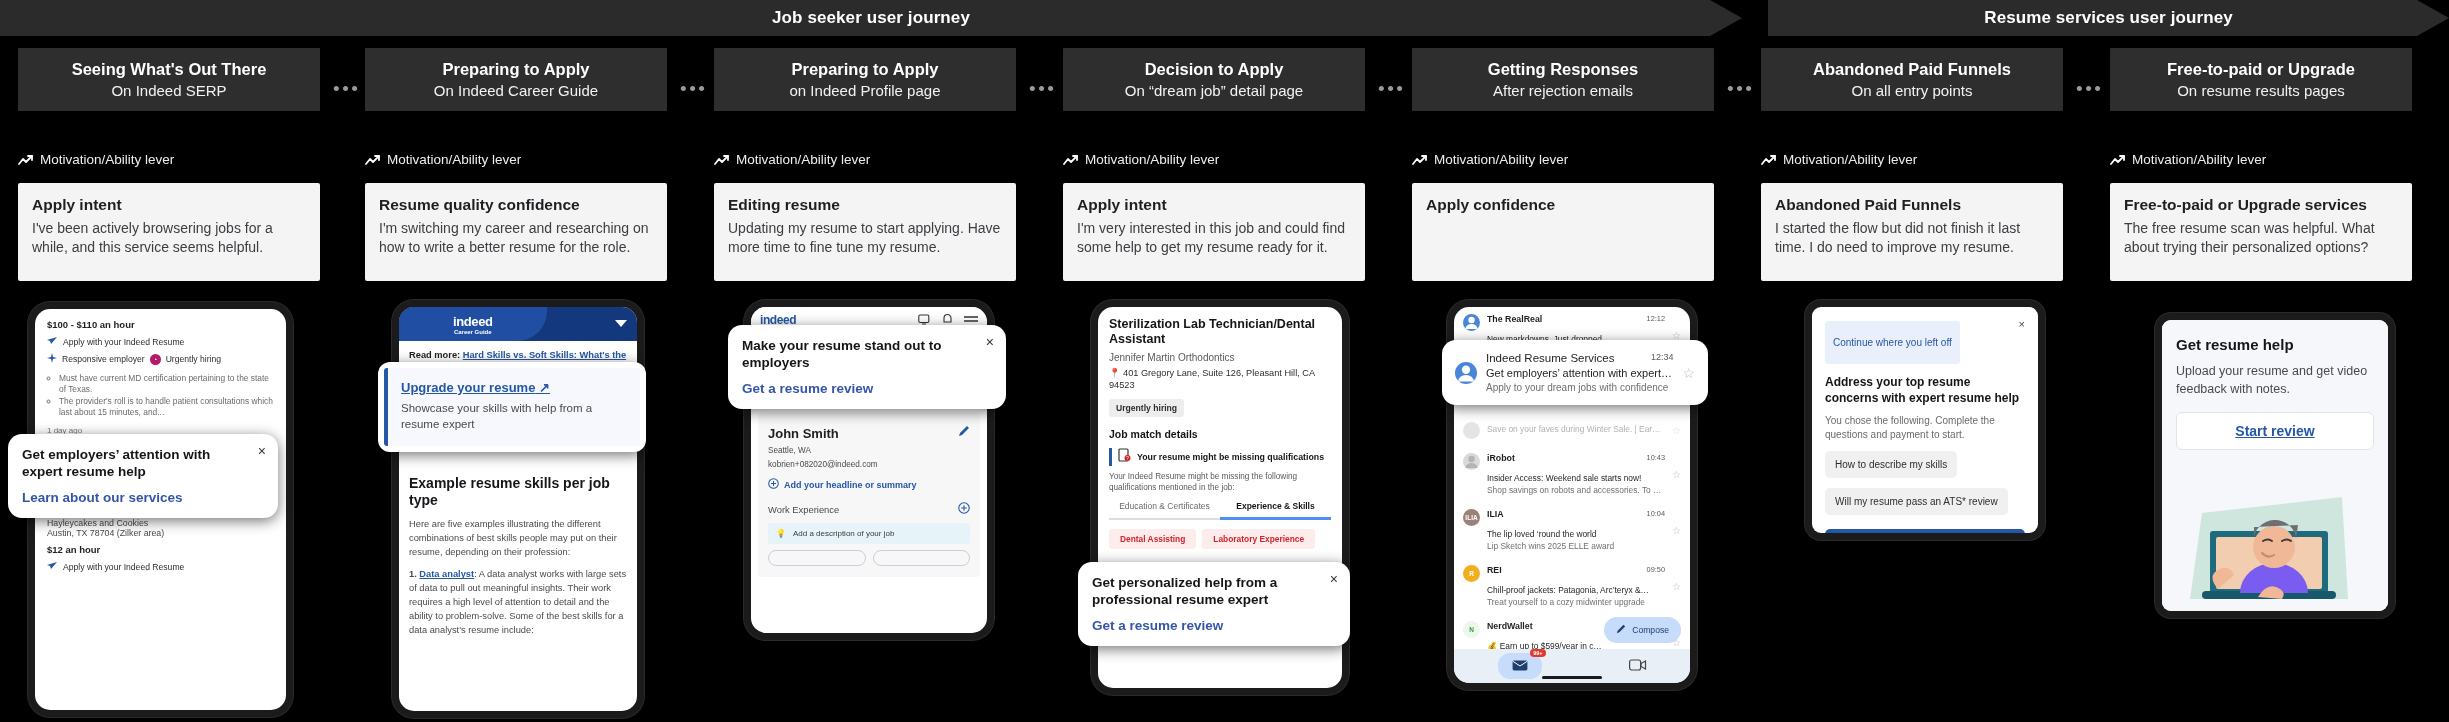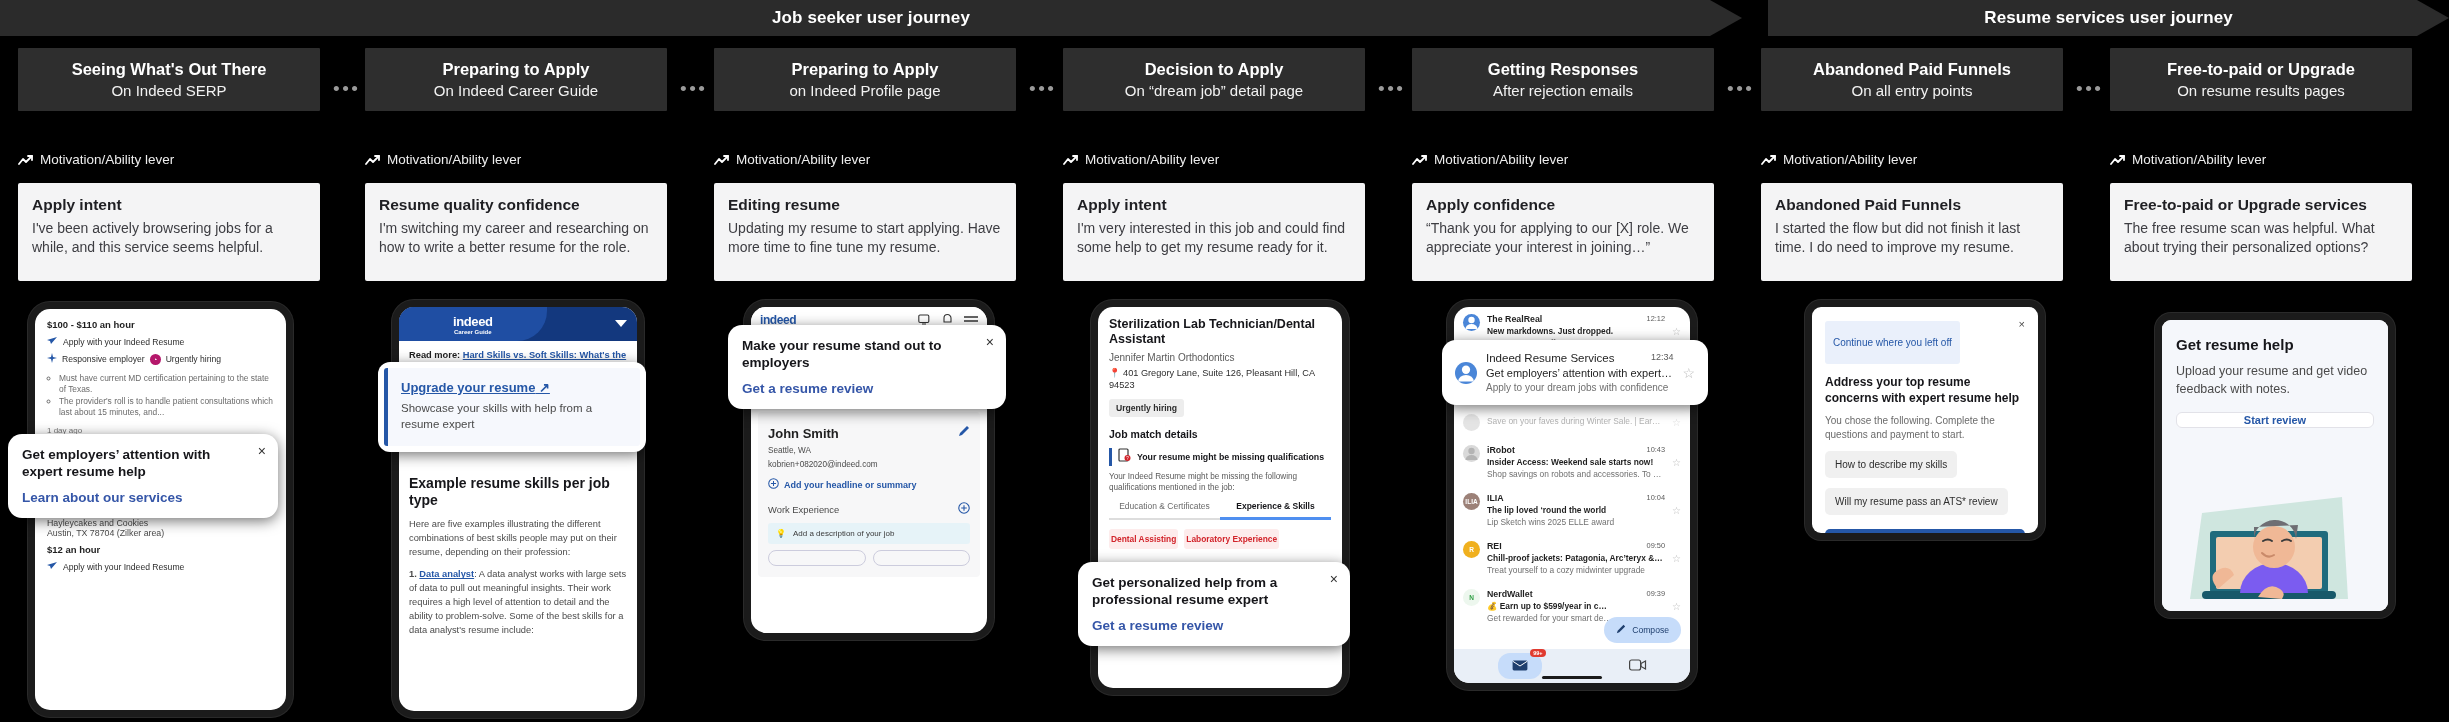--- a/index.html
+++ b/index.html
@@ -127,32 +127,32 @@
   .jd-loc { font-size:9.2px; color:#2d2d2d; margin-top:4px; line-height:1.35;}
   .jd-chip { display:inline-block; background:#ededed; border-radius:3px; font-size:8.6px; font-weight:700; color:#2d2d2d; padding:4px 7px; margin-top:7px;}
   .jd-h { font-size:10.5px; font-weight:700; color:#16161a; margin-top:11px;}
   .jd-warn { display:flex; align-items:center; gap:6px; margin-top:8px; border-left:3px solid #2557a7; padding-left:6px;}
   .jd-warn-t { font-size:8.8px; font-weight:700; color:#16161a;}
   .jd-p { font-size:8.2px; color:#5a5a5a; line-height:1.35; margin-top:5px;}
   .jd-tabs { display:flex; margin-top:8px; font-size:8.5px;}
   .jd-tab { flex:1; text-align:center; padding-bottom:6px; color:#6b6b6b; border-bottom:2px solid #ddd;}
   .jd-tab.active { color:#16161a; font-weight:700; border-bottom:3px solid #4f8ff0;}
   .jd-skills { display:flex; gap:6px; margin-top:9px; flex-wrap:wrap;}
-  .jd-skill { background:#fdecec; color:#d2242b; font-weight:700; font-size:8.4px; padding:5px 2px; border-radius:3px;}
+  .jd-skill { background:#fdecec; color:#d2242b; font-weight:700; font-size:8.4px; padding:5px 11px; border-radius:3px;}
   .jd-footer { position:absolute; bottom:0; left:0; right:0; background:#ececec; padding:9px 11px 12px; font-size:11px; font-weight:700; color:#16161a;}
 
   
   .mail { font-size: 8.4px; }
   .mail-row { display:flex; gap:7px; padding:7px 9px; align-items:flex-start;}
   .av { width:17px;height:17px;border-radius:50%;flex:0 0 17px;display:flex;align-items:center;justify-content:center;color:#fff;font-size:6.5px;font-weight:700;}
   .mail-main { flex:1; min-width:0;}
   .mail-top { display:flex; justify-content:space-between; gap:6px;}
   .mail-from { font-weight:600; color:#1f1f1f; font-size:8.8px;}
   .mail-time { color:#5a5a5a; font-size:7.4px; white-space:nowrap;}
-  .mail-sub { font-weight:700; color:#1f1f1f; margin-top:2px; white-space:nowrap; overflow:hidden; text-overflow:ellipsis;}
+  .mail-sub { font-weight:400; color:#1f1f1f; margin-top:10px; white-space:nowrap; overflow:hidden; text-overflow:ellipsis;}
   .mail-snip { color:#707070; margin-top:2px; white-space:nowrap; overflow:hidden; text-overflow:ellipsis;}
   .star { color:#b9b9b9; font-size:10px; align-self:center;}
   .compose { position:absolute; right:9px; bottom:40px; background:#c6dcfa; color:#1f3f6e; border-radius:13px; padding:7px 12px; font-size:8.6px; display:flex;align-items:center;gap:6px; z-index:5;}
   .mail-nav { position:absolute; bottom:0;left:0;right:0; height:34px; background:#e9eff7; display:flex; align-items:center; justify-content:space-around;}
   .nav-pill { background:#c6dcfa; border-radius:12px; padding:4px 14px; position:relative; }
   .nav-badge { position:absolute; top:-4px; right:-4px; background:#e03a2f; color:#fff; font-size:5.5px; border-radius:7px; padding:1px 3px; font-weight:700;}
   .home-ind { position:absolute; bottom:4px; left:50%; transform:translateX(-50%); width:60px; height:3px; background:#1a1a1a; border-radius:2px;}
 
   
   .fn { padding: 14px 13px; }
@@ -160,21 +160,21 @@
   .fn-h { font-size:12px; font-weight:700; color:#16161a; margin-top:11px; line-height:1.3;}
   .fn-p { font-size:10px; color:#6b6b6b; margin-top:8px; line-height:1.35;}
   .fn-opt { background:#f0f0f0; border-radius:5px; padding:8px 10px; font-size:10px; color:#2d2d2d; margin-top:10px; display:inline-block;}
   .fn-btn { background:#2557a7; color:#fff; text-align:center; font-weight:700; font-size:11.5px; padding:11px; border-radius:5px; margin-top:14px;}
   .fn-x { position:absolute; top:11px; right:13px; color:#4a4a4a; font-size:11px;}
 
   
   .rh { background:#f5f7fb; height:100%; padding: 16px 14px; position:relative;}
   .rh-h { font-size:15px; font-weight:700; color:#16161a;}
   .rh-p { font-size:12.5px; color:#4a4a4a; line-height:1.45; margin-top:9px;}
-  .rh-btn { background:#fff; border:1px solid #e2e2e8; border-radius:6px; text-align:center; color:#2557a7; font-weight:700; font-size:11px; padding:1px; margin-top:14px;}
+  .rh-btn { background:#fff; border:1px solid #e2e2e8; border-radius:6px; text-align:center; color:#2557a7; font-weight:700; font-size:14px; padding:10px; margin-top:14px;text-decoration:underline;}
   .rh-ill { position:absolute; left:0; right:0; bottom:0; height:140px;}
 </style>
 </head>
 <body>
 
 <div class="stage-wrap">
 
   <div class="banner-row">
     <div class="banner b1">
       <span class="btxt">Job seeker user journey</span>
@@ -460,21 +460,20 @@
     <span>
       <svg width="16" height="12" viewBox="0 0 16 12">
           <path d="M1 10 L5 5 L8 8 L14 2" stroke="#fff" stroke-width="1.8" fill="none" stroke-linecap="round" stroke-linejoin="round"></path>
           <path d="M10 2 L14 2 L14 6" stroke="#fff" stroke-width="1.8" fill="none" stroke-linecap="round" stroke-linejoin="round"></path>
         </svg>
     </span>
     <span>Motivation/Ability lever</span>
   </div>
   <div class="info-card" style="left:1412px;width:302px;height:98px;">
     <div class="info-title">Apply confidence</div>
-    <div class="info-body">“Thank you for applying to our [X] role. We appreciate your interest in joining…”</div>
   </div>
 
   <div class="phone" style="left:1447px;top:300px;width:250px;height:390px;">
     <div class="phone-screen">
       <div class="mail">
 
         <div class="mail-row">
           <span class="av" style="background:#4a86d8;">
             <svg width="17" height="17" viewBox="0 0 17 17">
                 <circle cx="8.5" cy="6" r="3.2" fill="#fff"></circle>

